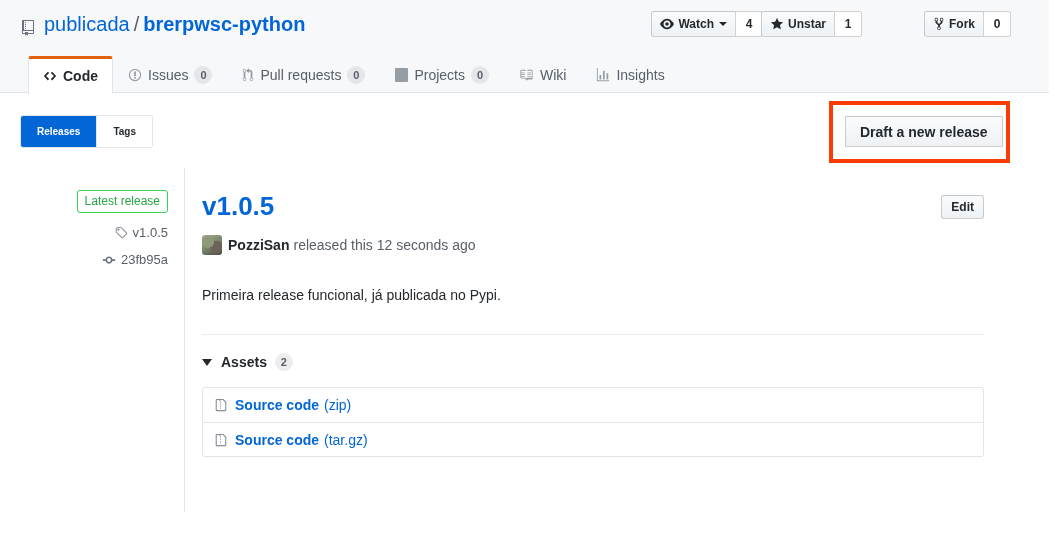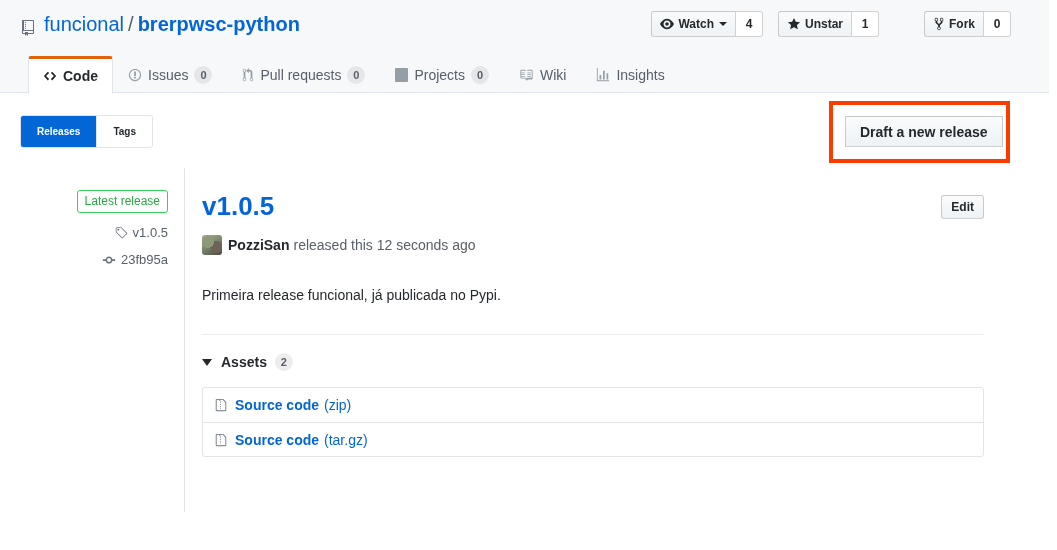--- a/index.html
+++ b/index.html
@@ -49,21 +49,21 @@
   }
 
   
   .social-group {
     position: absolute;
     top: 11px;
     display: flex;
     height: 26px;
   }
   .sg-watch { right: 286px; }
-  .sg-star  { right: 170px; }
+  .sg-star  { right: 187px; }
   .sg-fork  { right: 38px; }
 
   .btn-social {
     display: flex; align-items: center;
     height: 26px;
     padding: 0 8px;
     background: linear-gradient(180deg, #fafbfc 0%, #eff3f6 90%);
     border: 1px solid rgba(27,31,35,0.2);
     border-right: none;
     border-radius: 3px 0 0 3px;
@@ -386,21 +386,21 @@
 <body>
 
 <div class="repo-header">
 
   <div class="repo-title">
     <span class="repo-icon">
       <svg width="16" height="16" viewBox="0 0 12 16" fill="#6a737d">
           <path d="M4 9H3V8h1v1zm0-3H3v1h1V6zm0-2H3v1h1V4zm0-2H3v1h1V2zm8-1v12c0 .55-.45 1-1 1H6v2l-1.5-1.5L3 16v-2H1c-.55 0-1-.45-1-1V1c0-.55.45-1 1-1h10c.55 0 1 .45 1 1zm-1 10H1v2h2v-1h3v1h5v-2zm0-10H2v9h9V1z"></path>
         </svg>
     </span>
-    <a class="repo-owner" href="#">funcional</a>
+    <a class="repo-owner" href="#">publicada</a>
     <span class="repo-slash">/</span>
     <a class="repo-name" href="#">brerpwsc-python</a>
   </div>
 
   <div class="social-group sg-watch">
     <div class="btn-social">
       <span class="sicon">
         <svg width="14" height="14" viewBox="0 0 16 16" fill="#24292e">
             <path d="M8.06 2C3 2 0 8 0 8s3 6 8.06 6C13 14 16 8 16 8s-3-6-7.94-6zM8 12c-2.2 0-4-1.78-4-4 0-2.2 1.8-4 4-4 2.22 0 4 1.8 4 4 0 2.22-1.78 4-4 4zm2-4c0 1.11-.89 2-2 2-1.11 0-2-.89-2-2 0-1.11.89-2 2-2 1.11 0 2 .89 2 2z"></path>
           </svg>

